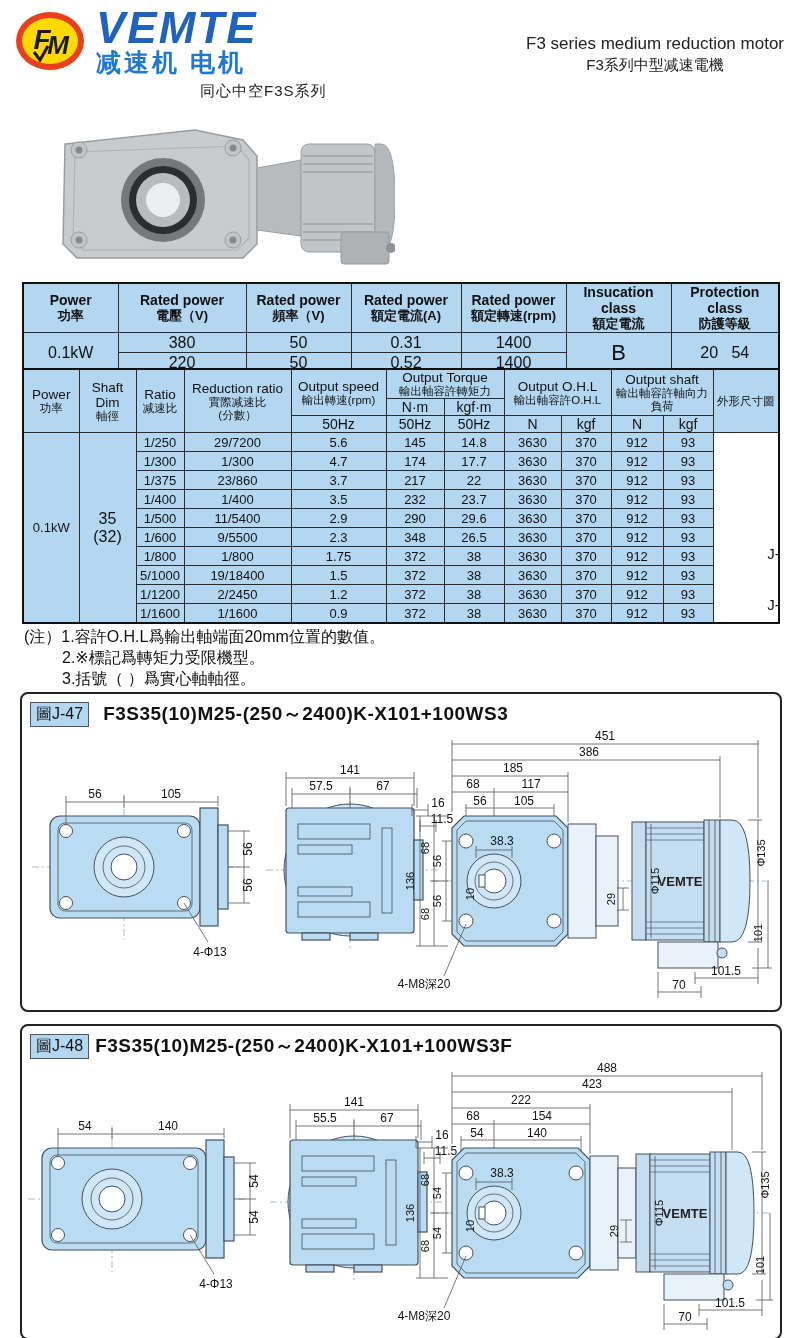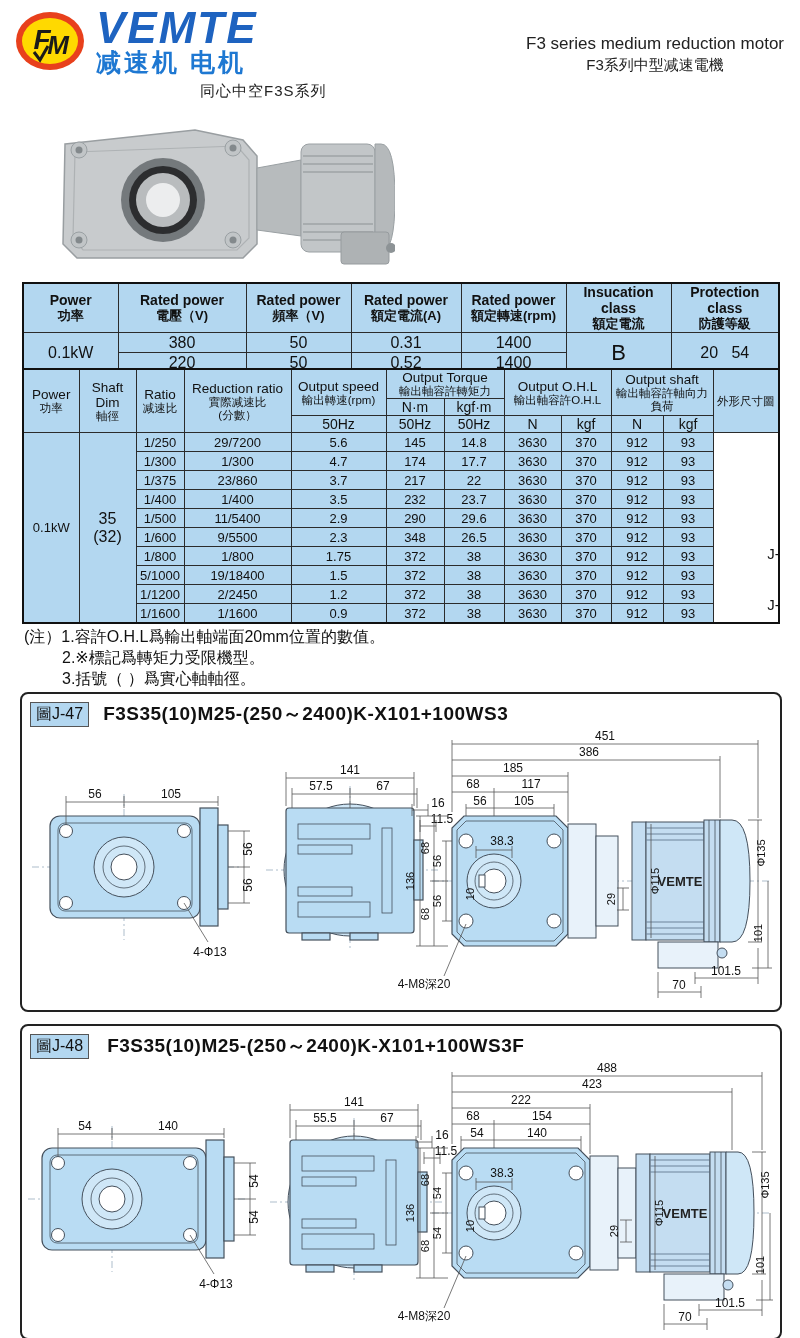--- a/index.html
+++ b/index.html
@@ -589,21 +589,21 @@
         <text class="dt" x="261" y="261">70</text>
         <line class="dim" x1="48" y1="196" x2="26" y2="248"></line>
         <text class="dt" x="6" y="260" text-anchor="start">4-M8深20</text>
       </g>
     </svg>
   </div>
 
   <div class="figbox" id="box-j48">
     <div class="figtitle">
       <span class="figbadge">圖J-48</span>
-      <span class="figname" style="margin-left:18px;">F3S35(10)M25-(250～2400)K-X101+100WS3F</span>
+      <span class="figname" style="margin-left:6px;">F3S35(10)M25-(250～2400)K-X101+100WS3F</span>
     </div>
     <svg width="752" height="272" viewBox="0 0 752 272">
 
       <g transform="translate(6,0)">
         <line class="cl" x1="0" y1="139" x2="218" y2="139"></line>
           <line class="cl" x1="84" y1="66" x2="84" y2="212"></line>
         <rect class="body-fill" x="14" y="88" width="164" height="102" rx="10"></rect>
         <rect class="ln" x="22" y="95" width="148" height="88" rx="7"></rect>
         <circle class="whitefill" cx="30" cy="103" r="6.5"></circle>
           <circle class="whitefill" cx="162" cy="103" r="6.5"></circle>

